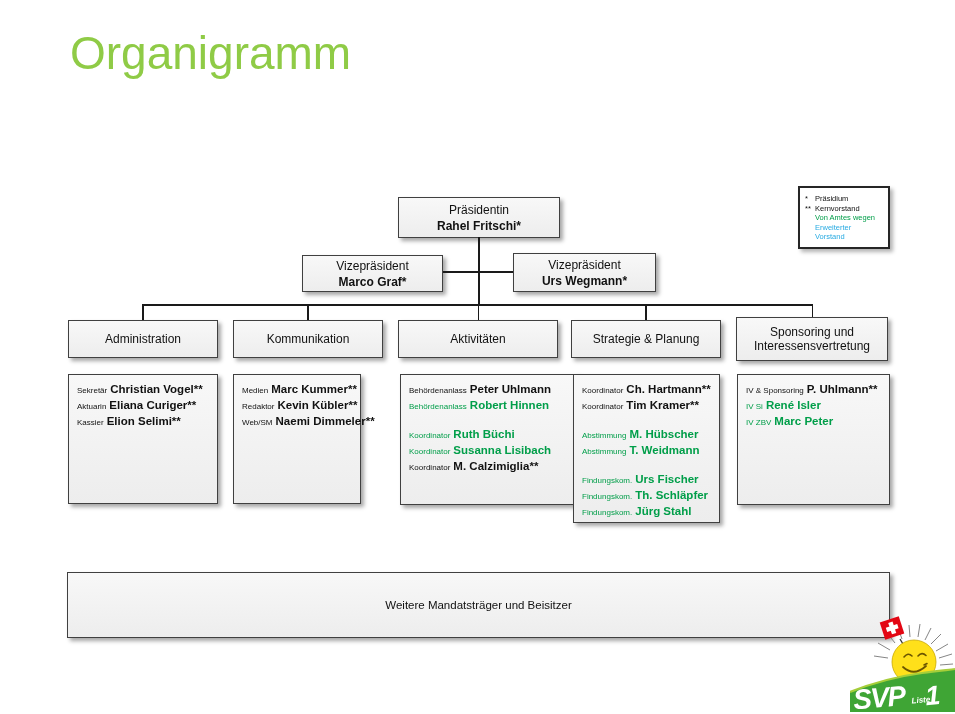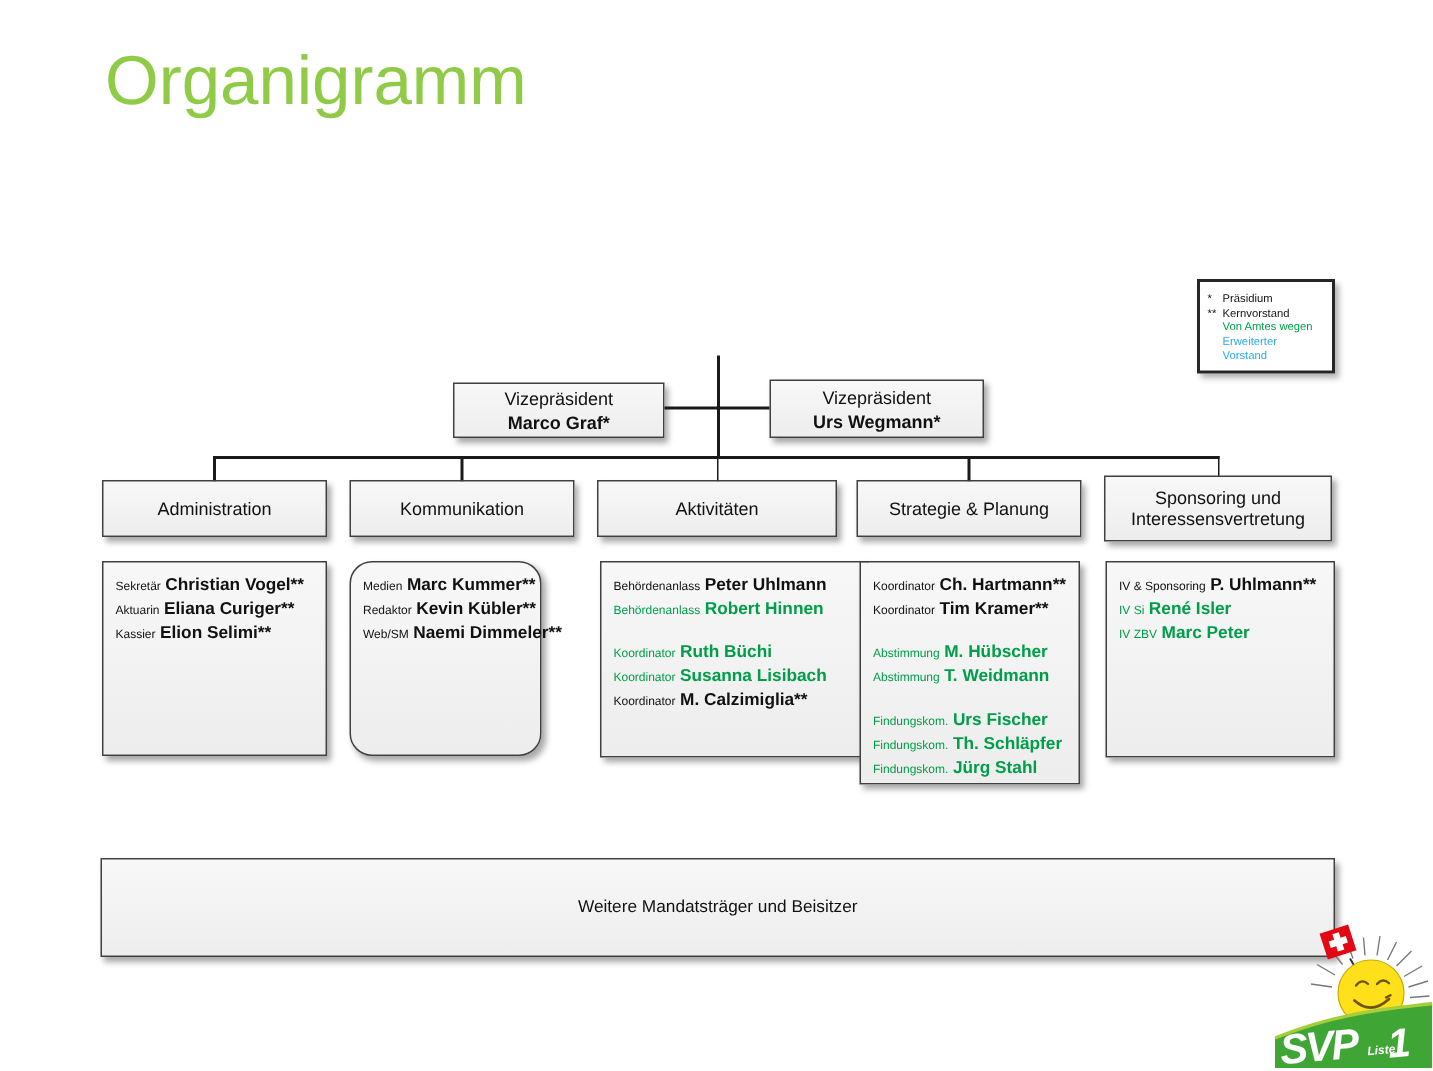--- a/index.html
+++ b/index.html
@@ -66,20 +66,24 @@
       <div class="legend-row cyan">
         <span class="marker"></span>
         <span>Erweiterter</span>
       </div>
       <div class="legend-row cyan">
         <span class="marker"></span>
         <span>Vorstand</span>
       </div>
     </div>
 
+  <div class="box" style="left:398px;top:197px;width:162px;height:41px;">
+    <span>Präsidentin</span>
+    <span class="bold">Rahel Fritschi*</span>
+  </div>
 
   <div class="box" style="left:302px;top:255px;width:141px;height:37px;">
     <span>Vizepräsident</span>
     <span class="bold">Marco Graf*</span>
   </div>
   <div class="box" style="left:513px;top:253px;width:143px;height:39px;">
     <span>Vizepräsident</span>
     <span class="bold">Urs Wegmann*</span>
   </div>
 
@@ -106,21 +110,21 @@
   </div>
   <div class="box" style="left:571px;top:320px;width:150px;height:38px;">
     <span>Strategie &amp; Planung</span>
   </div>
 
   <div class="box detail" style="left:68px;top:374px;width:150px;height:130px;">
       <div class="member"><span class="role">Sekretär</span><span class="name">Christian Vogel**</span></div>
       <div class="member"><span class="role">Aktuarin</span><span class="name">Eliana Curiger**</span></div>
       <div class="member"><span class="role">Kassier</span><span class="name">Elion Selimi**</span></div>
     </div>
-  <div class="box detail" style="left:233px;top:374px;width:128px;height:130px;border-radius:15px;">
+  <div class="box detail" style="left:233px;top:374px;width:128px;height:130px;">
       <div class="member"><span class="role">Medien</span><span class="name">Marc Kummer**</span></div>
       <div class="member"><span class="role">Redaktor</span><span class="name">Kevin Kübler**</span></div>
       <div class="member"><span class="role">Web/SM</span><span class="name">Naemi Dimmeler**</span></div>
     </div>
   <div class="box detail" style="left:400px;top:374px;width:179px;height:131px;">
       <div class="member"><span class="role">Behördenanlass</span><span class="name">Peter Uhlmann</span></div>
       <div class="member green"><span class="role">Behördenanlass</span><span class="name">Robert Hinnen</span></div>
       <div class="spacer"></div>
       <div class="member green"><span class="role">Koordinator</span><span class="name">Ruth Büchi</span></div>
       <div class="member green"><span class="role">Koordinator</span><span class="name">Susanna Lisibach</span></div>

